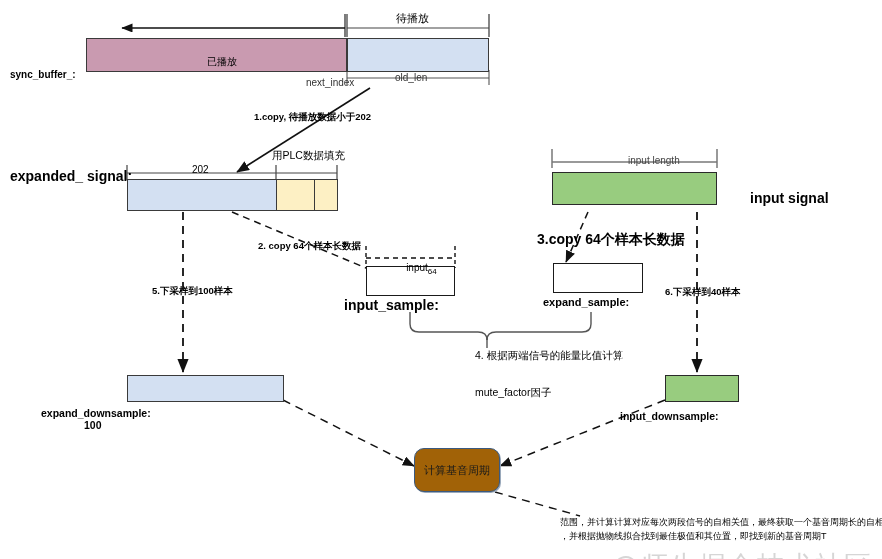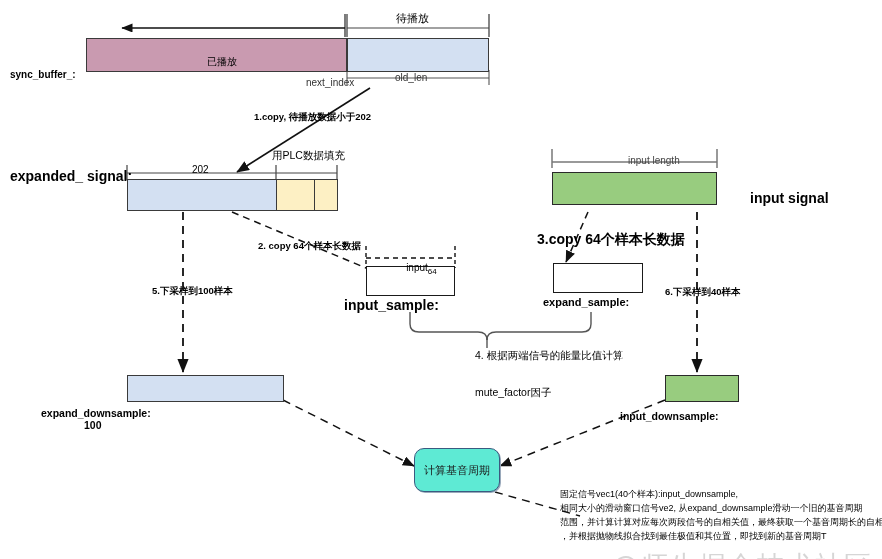--- a/index.html
+++ b/index.html
@@ -45,21 +45,21 @@
     font-size: 27px;
     letter-spacing: 2px;
     white-space: pre;
     font-family: "DejaVu Sans", sans-serif;
   }
   .proc-node {
     position: absolute;
     box-sizing: border-box;
     border: 1.8px solid #3b5a80;
     border-radius: 10px;
-    background: #5eead4;
+    background: #a16207;
     display: flex;
     align-items: center;
     justify-content: center;
     color: #1a1a1a;
     box-shadow: 1px 1px 0 #9aa9bb;
   }
 </style>
 </head>
 <body>
 
@@ -197,20 +197,18 @@
   <div class="lbl lbl-bold" style="left:41px; top:407px; font-size:10.5px;">expand_downsample:</div>
   <div class="lbl lbl-bold" style="left:84px; top:419px; font-size:10.5px;">100</div>
 
   <div class="box" style="left:665px; top:375px; width:74px; height:27px; background:#98cc7f; border-color:#2a2a2a;"></div>
   <div class="lbl lbl-bold" style="left:620px; top:410px; font-size:10.5px;">input_downsample:</div>
 
   <div class="proc-node" style="left:414px; top:448px; width:86px; height:44px; font-size:11px;">
     <span>计算基音周期</span>
   </div>
 
-  <div class="lbl" style="left:560px; top:489px; font-size:9px;">固定信号vec1(40个样本):input_downsample,</div>
-  <div class="lbl" style="left:560px; top:503px; font-size:9px;">相同大小的滑动窗口信号ve2, 从expand_downsample滑动一个旧的基音周期</div>
   <div class="lbl" style="left:560px; top:517px; font-size:9px;">范围，并计算计算对应每次两段信号的自相关值，最终获取一个基音周期长的自相关值</div>
   <div class="lbl" style="left:560px; top:531px; font-size:9px;">，并根据抛物线拟合找到最佳极值和其位置，即找到新的基音周期T</div>
 
   <div class="watermark" style="left:612px; top:548px;">@师生掘金技术社区</div>
 
 </div>
 
 </body></html>

